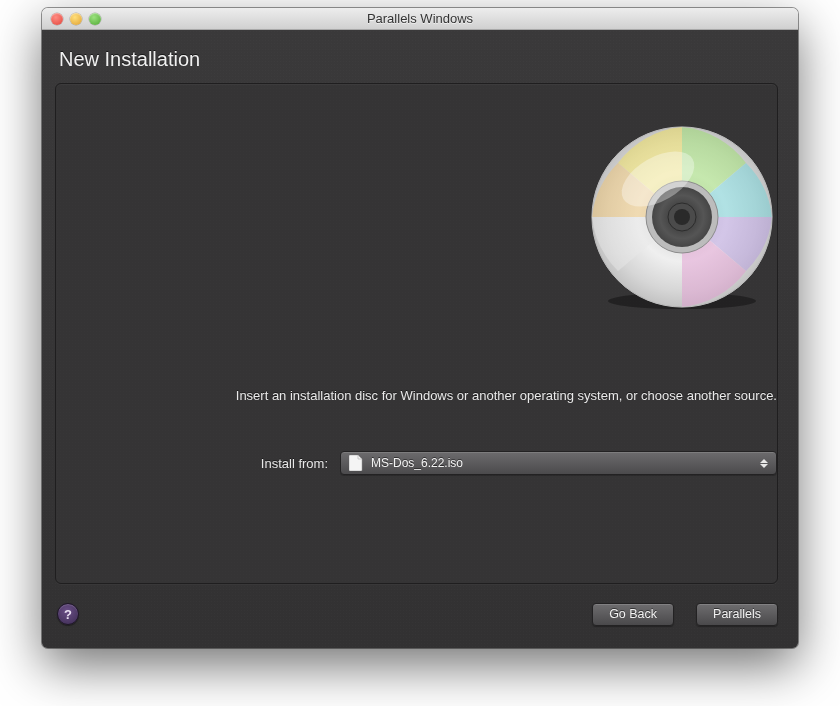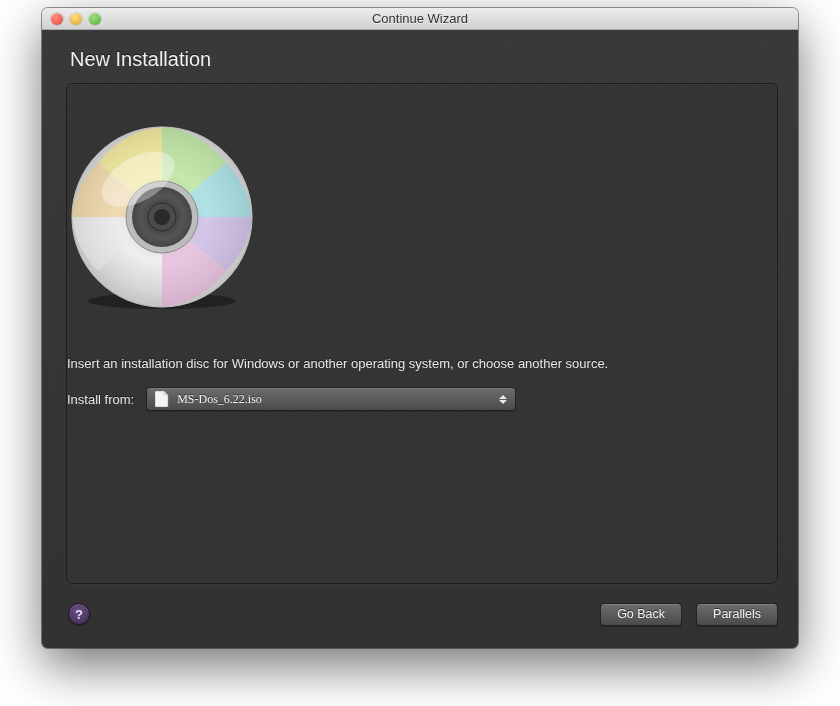--- a/index.html
+++ b/index.html
@@ -54,42 +54,43 @@
   }
   .body {
     flex: 1;
     background: #3a393a;
     background-image:
       radial-gradient(rgba(255,255,255,0.015) 1px, transparent 1px),
       linear-gradient(#3a393a, #323132);
     background-size: 3px 3px, 100% 100%;
     display: flex;
     flex-direction: column;
-    padding: 16px 20px 14px 24px;
+    padding: 16px 20px 14px 13px;
   }
   .heading {
     color: #f1f1f1;
     font-size: 20px;
     font-weight: 400;
     text-shadow: 0 -1px 0 rgba(0,0,0,0.6);
     margin: 2px 4px 12px 4px;
   }
   .panel {
     flex: 1;
     border-radius: 6px;
     border: 1px solid #1f1e1f;
     box-shadow: inset 0 1px 0 rgba(255,255,255,0.04), 0 1px 0 rgba(255,255,255,0.03);
     background: #353435;
     background-image:
       radial-gradient(rgba(255,255,255,0.012) 1px, transparent 1px);
     background-size: 3px 3px;
     display: flex;
     flex-direction: column;
-    align-items: flex-start;
+    align-items: flex-end;
     padding-top: 28px;
+    gap: 32px;
   }
   .disc-wrap {
     width: 190px; height: 190px;
     display: flex; align-items: center; justify-content: center;
     margin-top: 10px;
   }
   .instruction {
     color: #e9e9e9;
     font-size: 13px;
     margin-top: 44px;
@@ -100,32 +101,31 @@
     align-items: center;
     gap: 12px;
     margin-top: 16px;
   }
   .source-label {
     color: #e8e8e8;
     font-size: 13px;
     text-shadow: 0 -1px 0 rgba(0,0,0,0.5);
   }
   .dropdown {
-    width: 370px;
+    width: 437px;
     height: 24px;
     background: linear-gradient(to bottom, #6c6b6d, #4b4a4c);
     border: 1px solid #232223;
     border-radius: 4px;
     box-shadow: inset 0 1px 0 rgba(255,255,255,0.12), 0 1px 0 rgba(0,0,0,0.2);
     display: flex;
     align-items: center;
     padding: 0 6px 0 8px;
     cursor: default;
     position: relative;
-    font-family: Liberation Serif, serif;
   }
   .file-icon {
     width: 14px; height: 16px;
     margin-right: 8px;
     position: relative;
   }
   .file-icon svg { display: block; }
   .dropdown-text {
     color: #f3f3f3;
     font-size: 12px;
@@ -159,21 +159,21 @@
     font-size: 13px;
     font-weight: bold;
     display: flex; align-items: center; justify-content: center;
     cursor: default;
     margin-left: 2px;
   }
   .footer-spacer { flex: 1; }
   .btn {
     height: 23px;
     padding: 0 16px;
-    margin-left: 14px;
+    margin-left: 22px;
     border-radius: 4px;
     background: linear-gradient(to bottom, #6e6d6f, #4a494b);
     border: 1px solid #232223;
     box-shadow: inset 0 1px 0 rgba(255,255,255,0.14), 0 1px 1px rgba(0,0,0,0.3);
     color: #f2f2f2;
     font-size: 12.5px;
     text-shadow: 0 -1px 0 rgba(0,0,0,0.5);
     display: flex; align-items: center; justify-content: center;
     cursor: default;
     text-align: right;
@@ -183,21 +183,21 @@
 <body>
 
 <div class="window">
 
   <div class="titlebar">
     <div class="traffic-lights">
       <div class="tl tl-close"></div>
       <div class="tl tl-min"></div>
       <div class="tl tl-zoom"></div>
     </div>
-    <div class="titlebar-title">Continue Wizard</div>
+    <div class="titlebar-title">Parallels Windows</div>
   </div>
 
   <div class="body">
     <div class="heading">New Installation</div>
 
     <div class="panel">
 
       <div class="disc-wrap">
         <svg width="188" height="188" viewBox="0 0 188 188">
           <defs>

